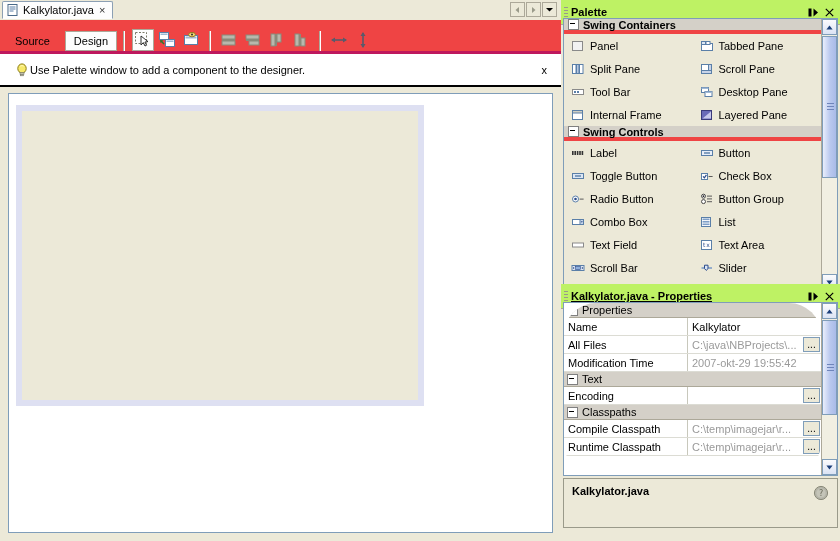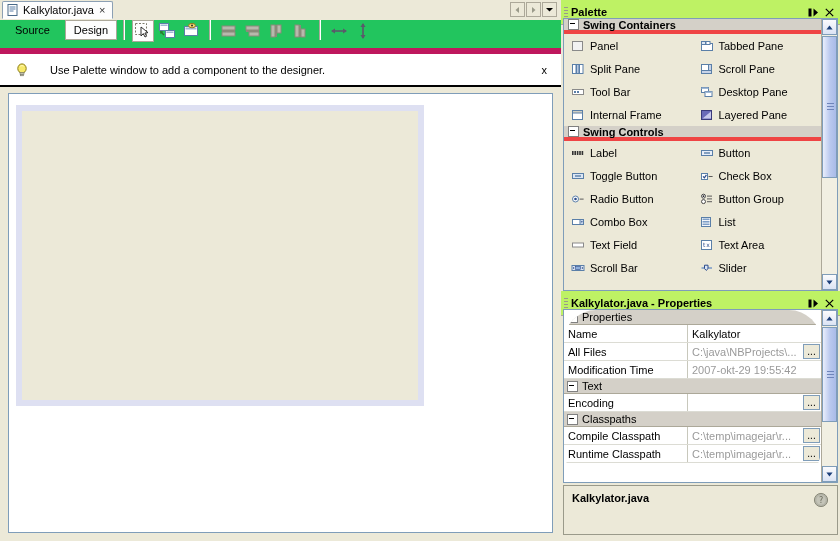--- a/index.html
+++ b/index.html
@@ -53,24 +53,24 @@
     background: #ece9d8;
     border: 1px solid #aca899;
     display: flex; align-items: center; justify-content: center;
     box-sizing: border-box; cursor: pointer;
   }
   .navbtn svg { display: block; }
 
   
   #editor-toolbar {
     position: absolute; left: 0; top: 20px; width: 561px; height: 34px;
-    background: #22c55e;
-    border-bottom: 6px solid #be185d;
-    box-sizing: border-box;
-    display: flex; align-items: flex-start;
+    background: #ef4444;
+    border-bottom: 3px solid #be185d;
+    box-sizing: border-box;
+    display: flex; align-items: flex-end;
   }
   .tglbtn {
     height: 20px; margin-left: 6px; padding: 0 8px;
     display: flex; align-items: center; justify-content: center;
     font-size: 11px; box-sizing: border-box; cursor: pointer;
     border: 1px solid transparent; background: transparent;
   }
   .tglbtn.active {
     background: #fdfdfd; border: 1px solid #aca899;
   }
@@ -89,21 +89,21 @@
 
   
   #notice-bar {
     position: absolute; left: 0; top: 54px; width: 561px; height: 33px;
     background: #ffffff;
     border-bottom: 2px solid #000;
     box-sizing: border-box;
     display: flex; align-items: center;
   }
   #notice-bar .bulb { margin-left: 14px; width: 16px; height: 16px; flex:0 0 16px; }
-  #notice-text { margin-left: 20px; font-size: 11px; color: #000; }
+  #notice-text { margin-left: 0; font-size: 11px; color: #000; }
   #notice-close {
     position: absolute; right: 14px; top: 50%; transform: translateY(-50%);
     font-size: 11px; color: #000; cursor: pointer;
   }
 
   
   #designer-wrap {
     position: absolute; left: 0; top: 87px; width: 561px; height: 454px;
     background: #ece9d8; padding: 6px 8px 8px 8px; box-sizing: border-box;
   }
@@ -213,22 +213,23 @@
     box-sizing: border-box; cursor: pointer;
   }
   .sb-thumb::after {
     content: ""; position: absolute; left: 4px; top: 50%; margin-top: -4px;
     width: 7px; height: 8px;
     background: repeating-linear-gradient(to bottom,#6f85bb 0 1px, transparent 1px 3px);
   }
 
   
   #props-panel {
-    position: absolute; left: 0; top: 291px; width: 279px; height: 246px;
-    box-sizing: border-box;
+    position: absolute; left: 0; top: 284px; width: 279px; height: 246px;
+    box-sizing: border-box;
+    text-decoration: underline;
   }
   #props-body {
     position: absolute; left: 2px; top: 18px; right: 2px; bottom: 54px;
     border: 1px solid #7f9db9; background: #fff;
     box-sizing: border-box; display: flex; overflow: hidden;
   }
   #props-scrollwrap { flex: 1 1 auto; overflow: hidden; position: relative; border-radius: 32px; }
   .prop-cat {
     height: 15px; background: #d4d0c8;
     border-bottom: 1px solid #aca899;

